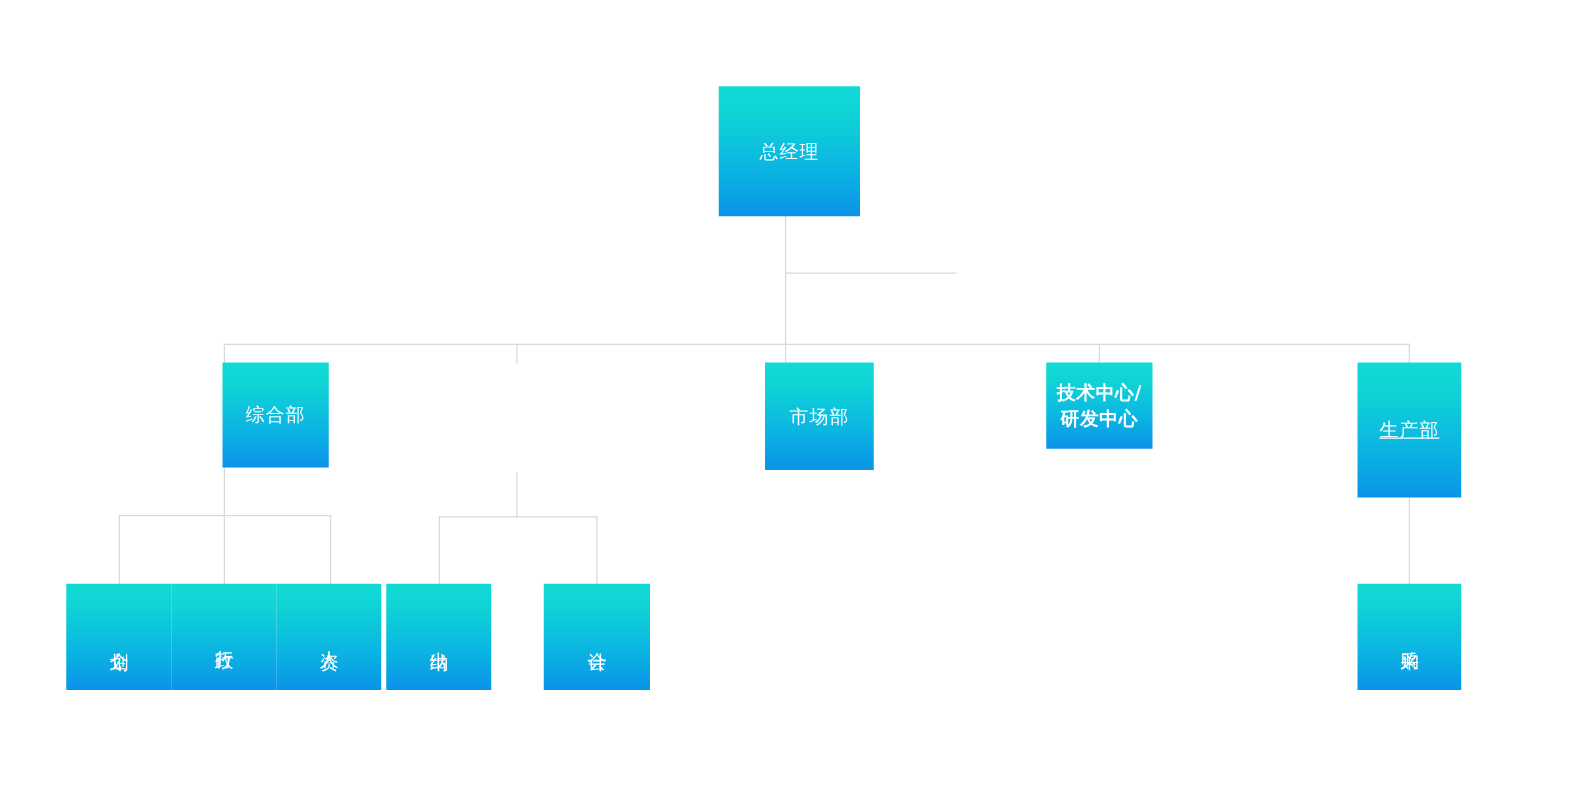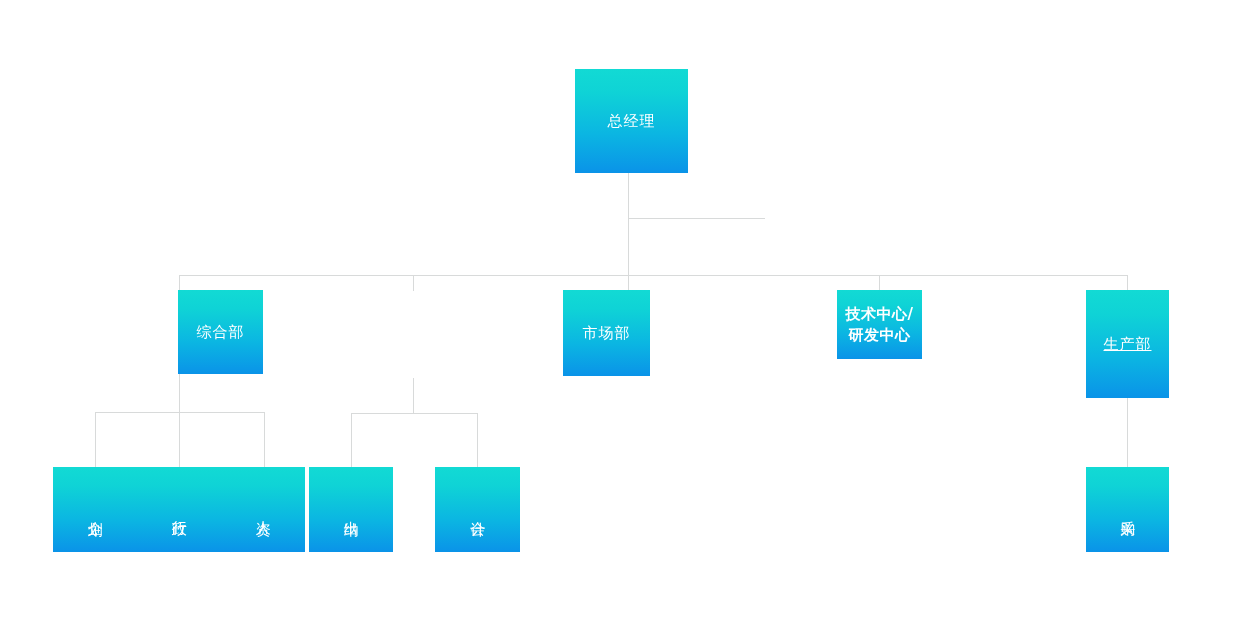--- a/index.html
+++ b/index.html
@@ -101,21 +101,21 @@
   <div class="node" style="left:575px; top:69px; width:113px; height:104px;">
     <span class="label">总经理</span>
   </div>
 
 
   <div class="node" style="left:137px; top:290px; width:85px; height:84px;margin-left:41px;">
     <span class="label">综合部</span>
   </div>
 
 
-  <div class="node" style="left:563px; top:290px; width:87px; height:86px;">
+  <div class="node" style="left:612px; top:290px; width:87px; height:86px;">
     <span class="label">市场部</span>
   </div>
 
   <div class="node two-line" style="left:837px; top:290px; width:85px; height:69px;font-weight:bold;">
     <span class="label">技术中心/
 研发中心</span>
   </div>
 
   <div class="node" style="left:1086px; top:290px; width:83px; height:108px;text-decoration:underline;">
     <span class="label">生产部</span>

